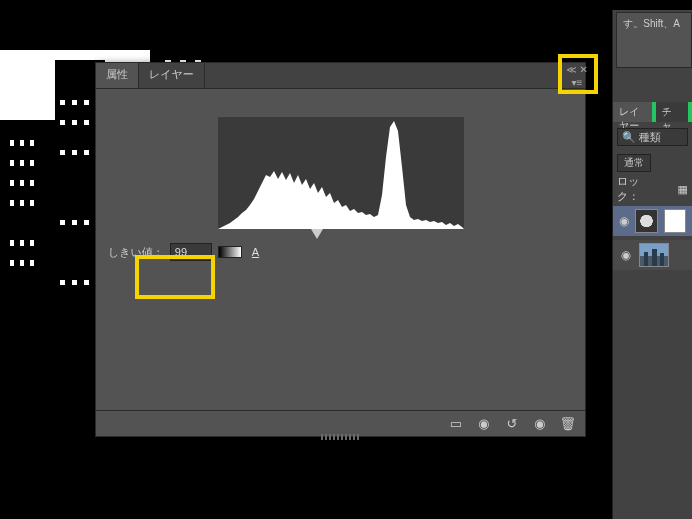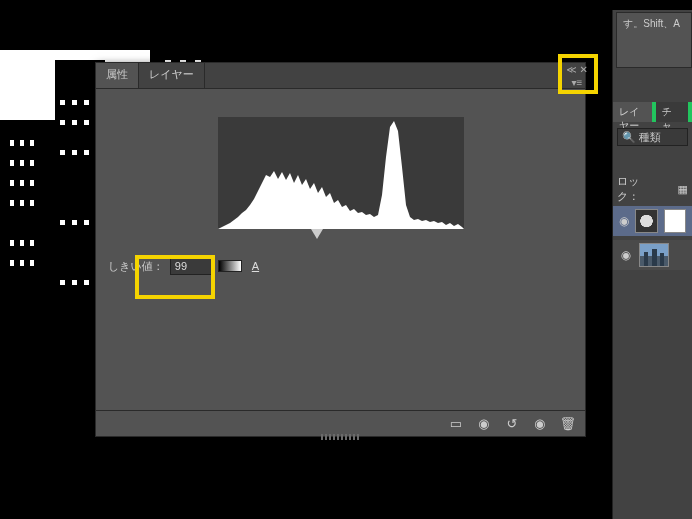--- a/index.html
+++ b/index.html
@@ -14,21 +14,21 @@
 .tabs{height:26px;background:#424242;display:flex;border-bottom:1px solid #2a2a2a}
 .tab{padding:4px 10px;font-size:11px;border-right:1px solid #2a2a2a}
 .tab.active{background:#535353}
 .subhead{height:26px;display:flex;align-items:center;padding:0 8px;gap:6px;border-bottom:1px solid #2a2a2a}
 .icn{width:18px;height:18px;background:#6a6a6a;border:1px solid #3a3a3a;display:inline-flex;align-items:center;justify-content:center}
 .hist-wrap{display:flex;justify-content:center;margin-top:28px}
 .hist{width:246px;height:112px;background:#3a3a3a;position:relative}
 .hist svg{position:absolute;bottom:0;left:0;width:100%;height:100%}
 .slider-track{width:246px;height:14px;margin:0 auto;position:relative}
 .slider-thumb{position:absolute;top:0;width:0;height:0;border-left:6px solid transparent;border-right:6px solid transparent;border-top:10px solid #ccc;left:38%}
-.field-row{display:flex;align-items:center;gap:6px;margin:14px 0 0 12px}
+.field-row{display:flex;align-items:center;gap:6px;margin:0 0 0 12px}
 .field-row input{width:42px;height:18px;background:#3a3a3a;border:1px solid #222;color:#ddd;padding:0 4px;font-size:11px}
 .gradbox{width:24px;height:12px;background:linear-gradient(to right,#000,#fff);border:1px solid #222}
 .icons-row{display:flex;align-items:center;gap:6px}
 .auto-link{color:#ddd;text-decoration:underline;font-size:11px;margin-left:4px}
 
 .panel-foot{position:absolute;bottom:0;left:0;right:0;height:26px;border-top:1px solid #2a2a2a;display:flex;justify-content:flex-end;align-items:center;padding:0 8px;gap:10px}
 .foot-icn{width:18px;height:18px;display:inline-flex;align-items:center;justify-content:center;color:#ccc;font-size:13px}
 .grip{position:absolute;bottom:-4px;left:50%;transform:translateX(-50%);width:40px;height:6px;background:repeating-linear-gradient(90deg,#6a6a6a 0 2px,transparent 2px 4px)}
 
 
@@ -167,20 +167,23 @@
     <div class="r-tab">チャン</div>
   </div>
 
   <div class="r-row" style="top:116px">
     <div class="searchbox">
       <span style="margin-right:3px">🔍</span>
       <span>種類</span>
     </div>
   </div>
 
+  <div class="r-row" style="top:142px">
+    <div class="blend">通常</div>
+  </div>
 
   <div class="r-row lock-row" style="top:168px">
     <span>ロック：</span>
     <span>▦</span>
   </div>
 
   <div class="layer-row active" style="top:196px">
     <span class="eye">◉</span>
     <span class="thumb adj"></span>
     <span class="thumb mask"></span>

